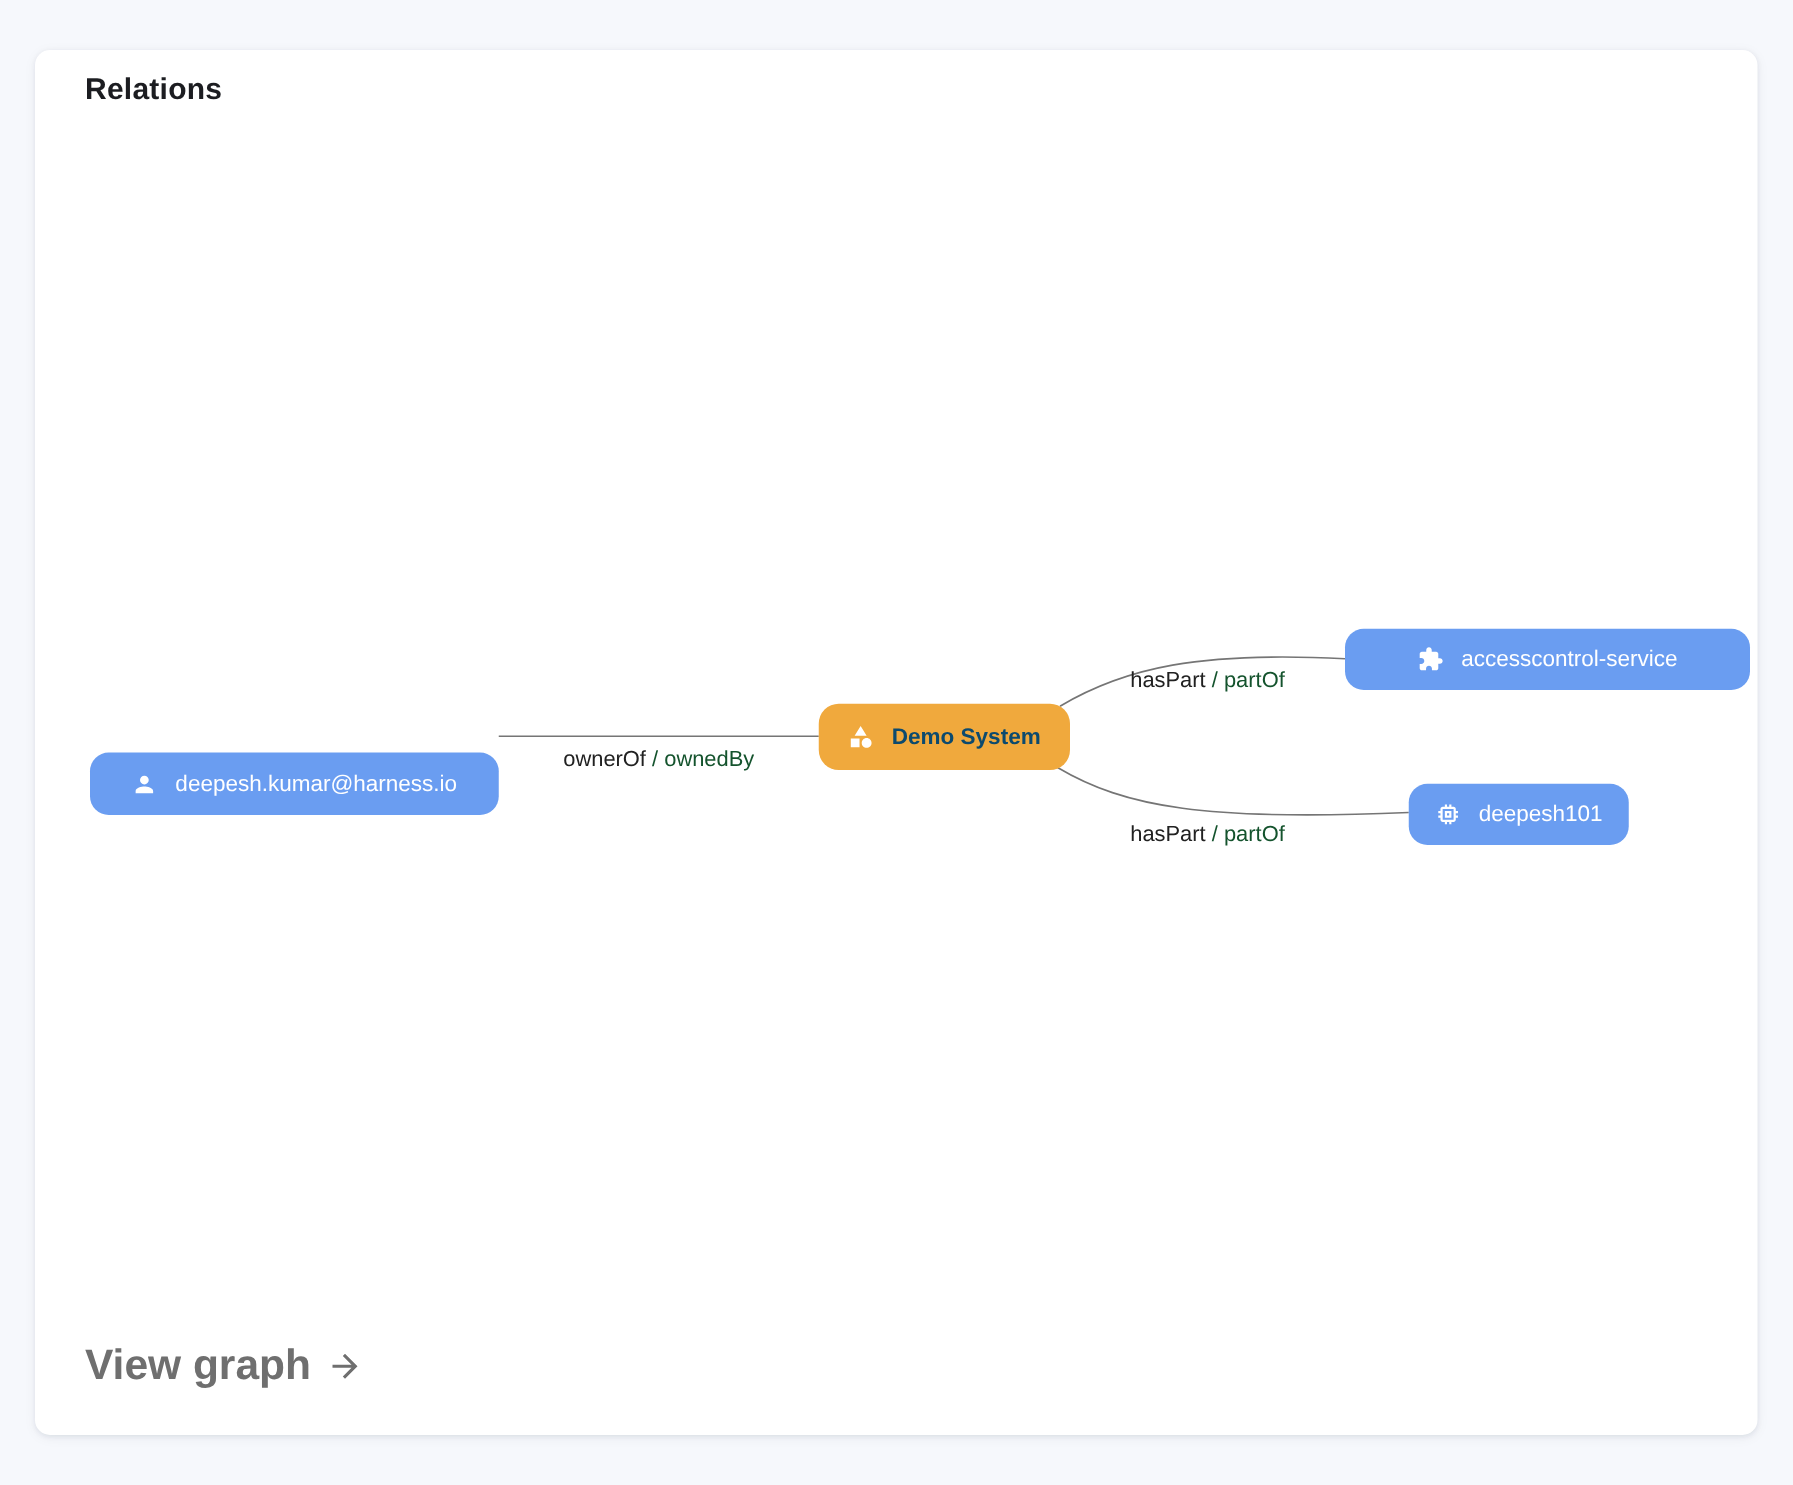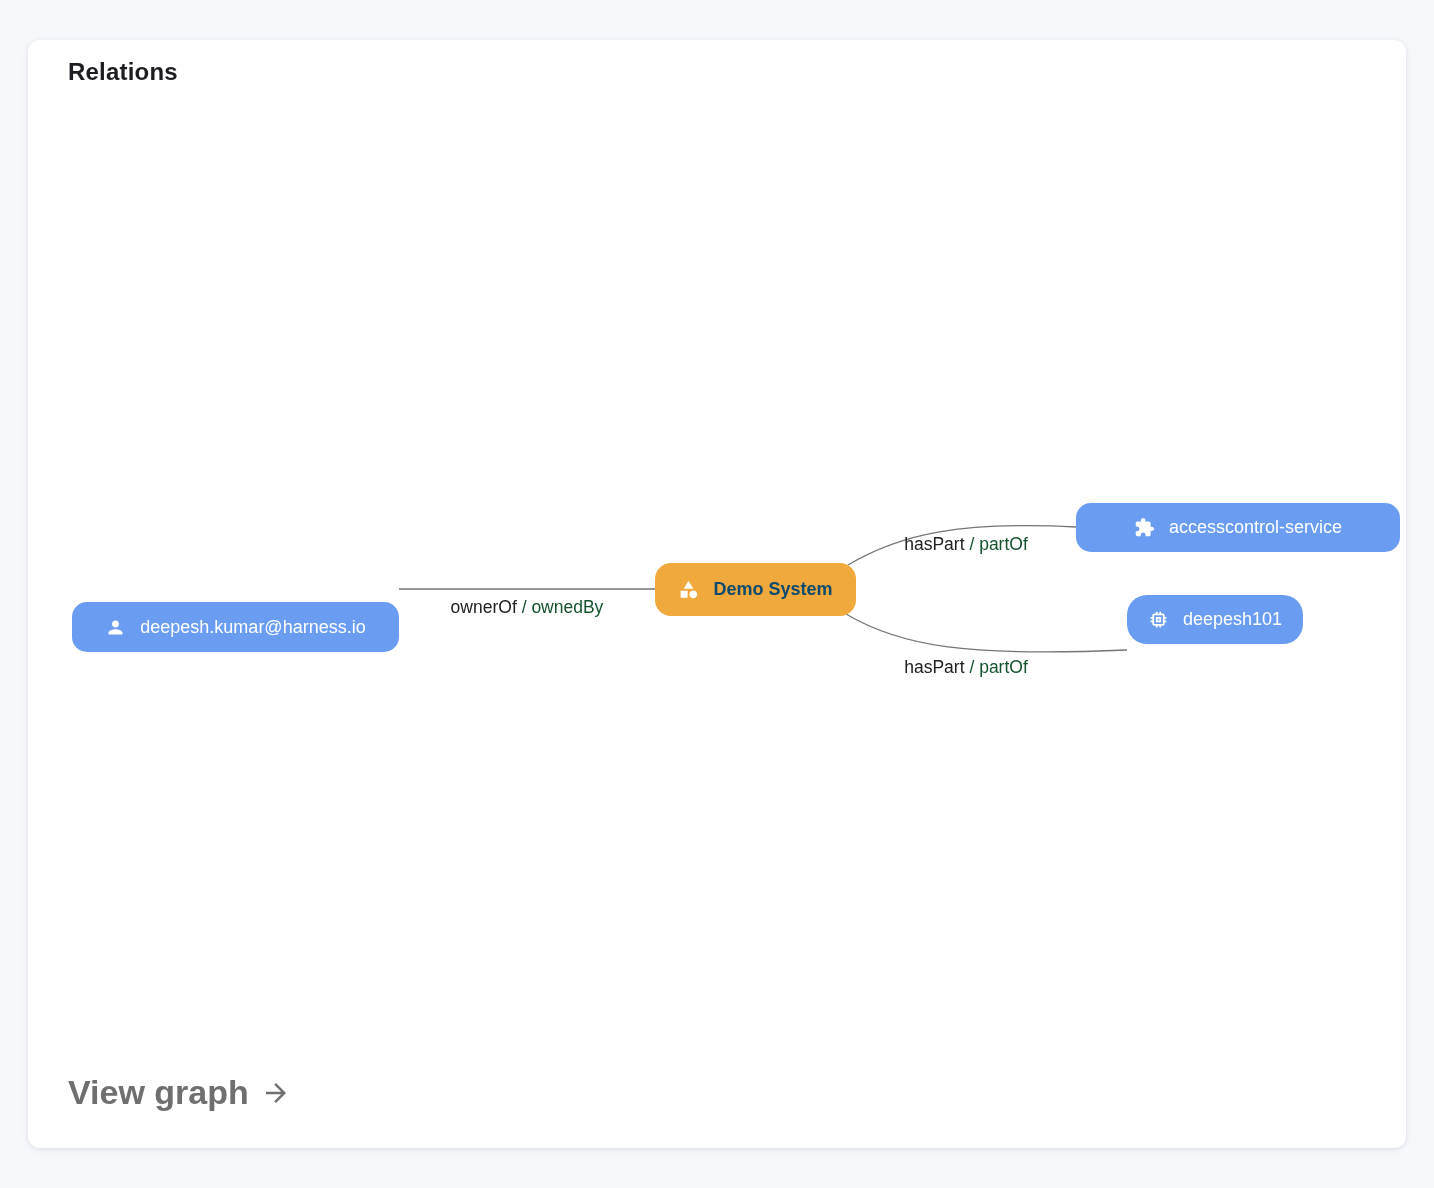--- a/index.html
+++ b/index.html
@@ -41,21 +41,21 @@
     color: #ffffff;
     font-size: 18px;
     cursor: pointer;
     white-space: nowrap;
   }
   .node .nicon { display: flex; align-items: center; }
   .node .nicon svg { width: 21px; height: 21px; fill: #ffffff; }
   .node-user    { left: 44px;   top: 525px; width: 327px; height: 50px; margin-top: 37px; }
   .node-system  { left: 627px;  top: 523px; width: 201px; height: 53px; font-weight: 700; border-radius: 16px; }
   .node-service { left: 1048px; top: 463px; width: 324px; height: 49px; }
-  .node-component { left: 1099px; top: 555px; width: 176px; height: 49px; border-radius: 20px; }
+  .node-component { left: 1099px; top: 587px; width: 176px; height: 49px; }
   .edge-label {
     position: absolute;
     transform: translate(-50%, -50%);
     font-size: 17.5px;
     color: #212121;
     white-space: nowrap;
   }
   .edge-label .rev { color: #14532d; }
   .label-owner { left: 499px; top: 567px; }
   .label-haspart-1 { left: 938px; top: 504px; }

